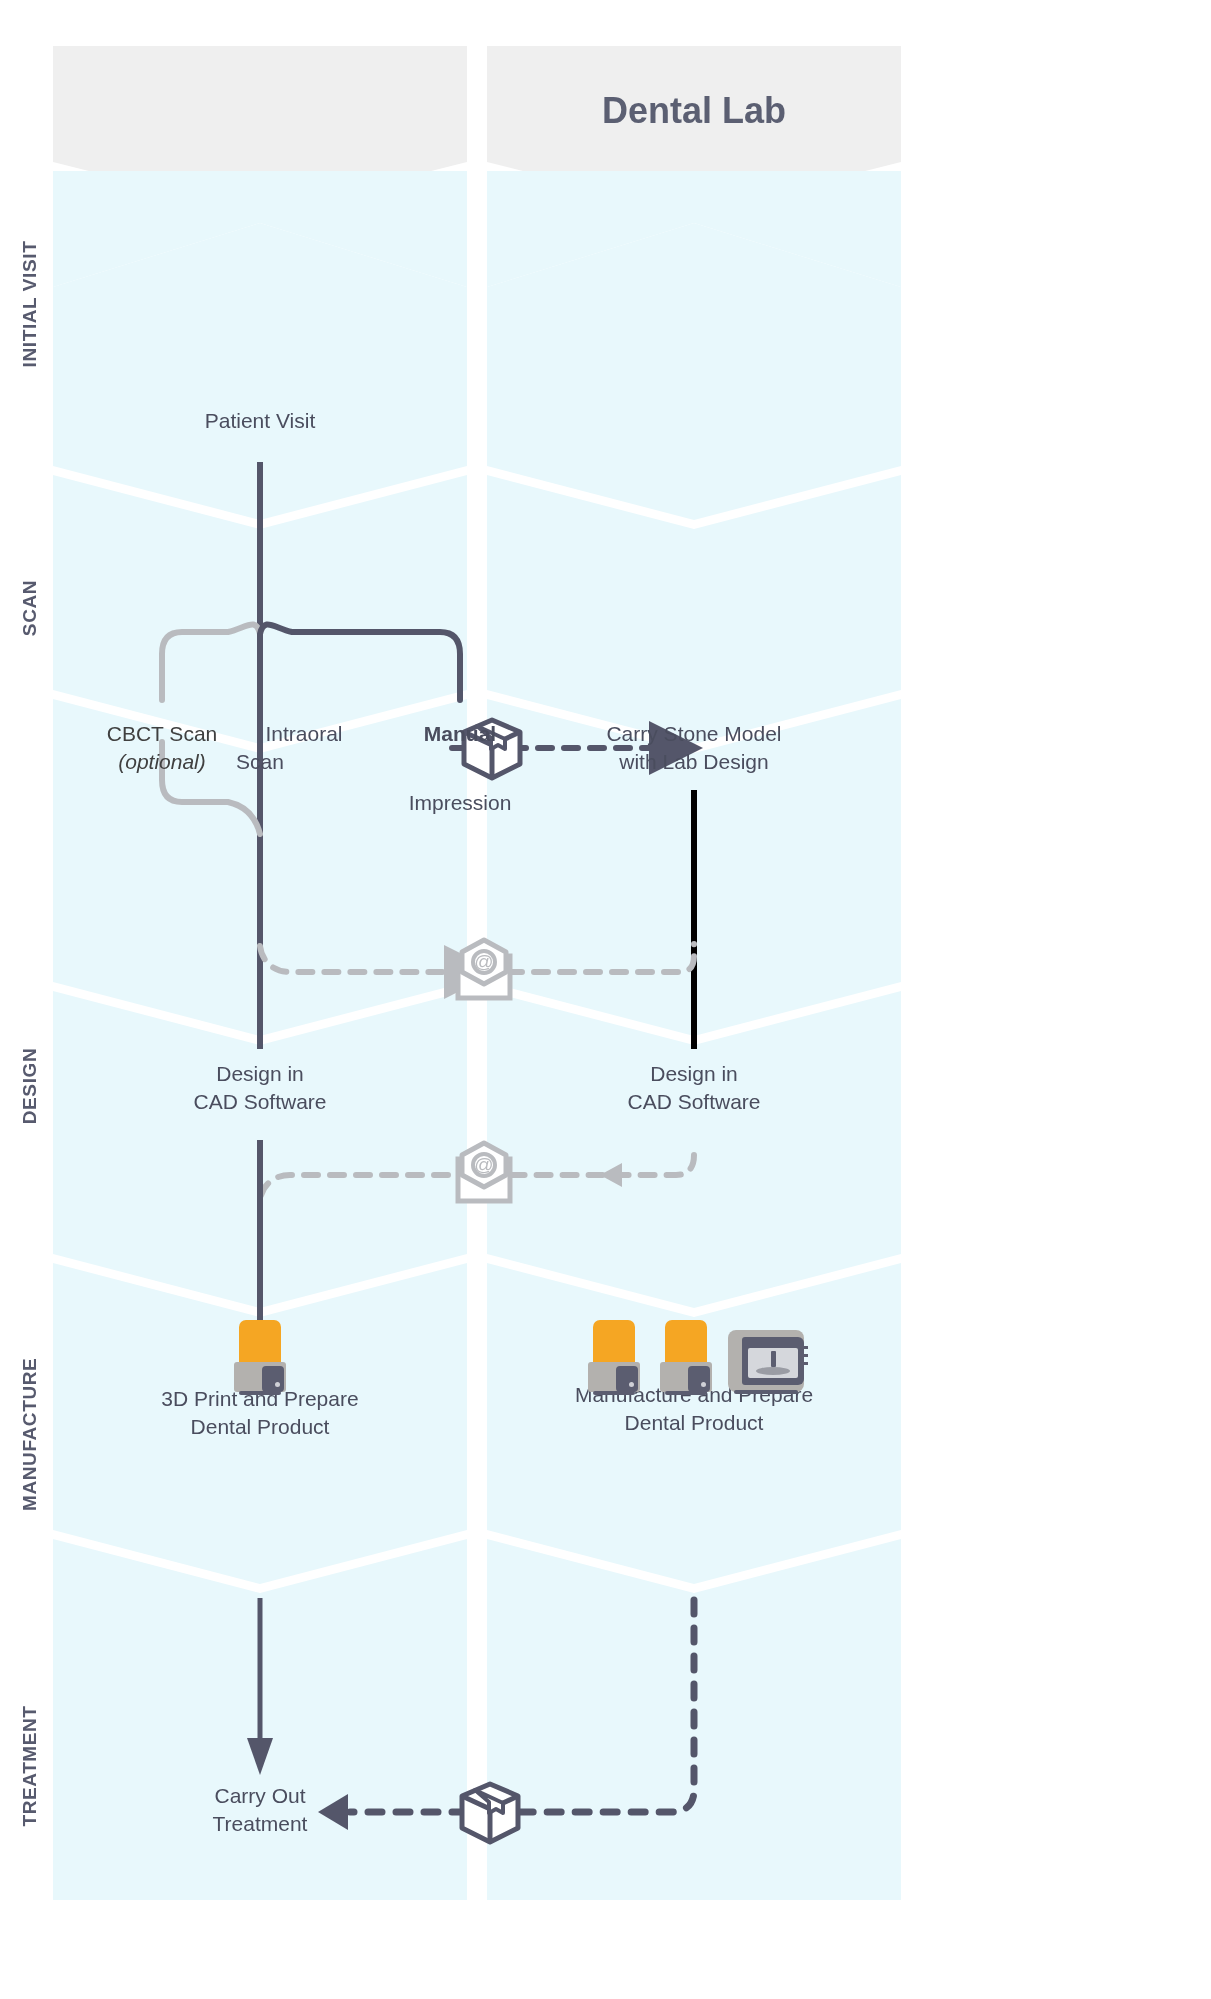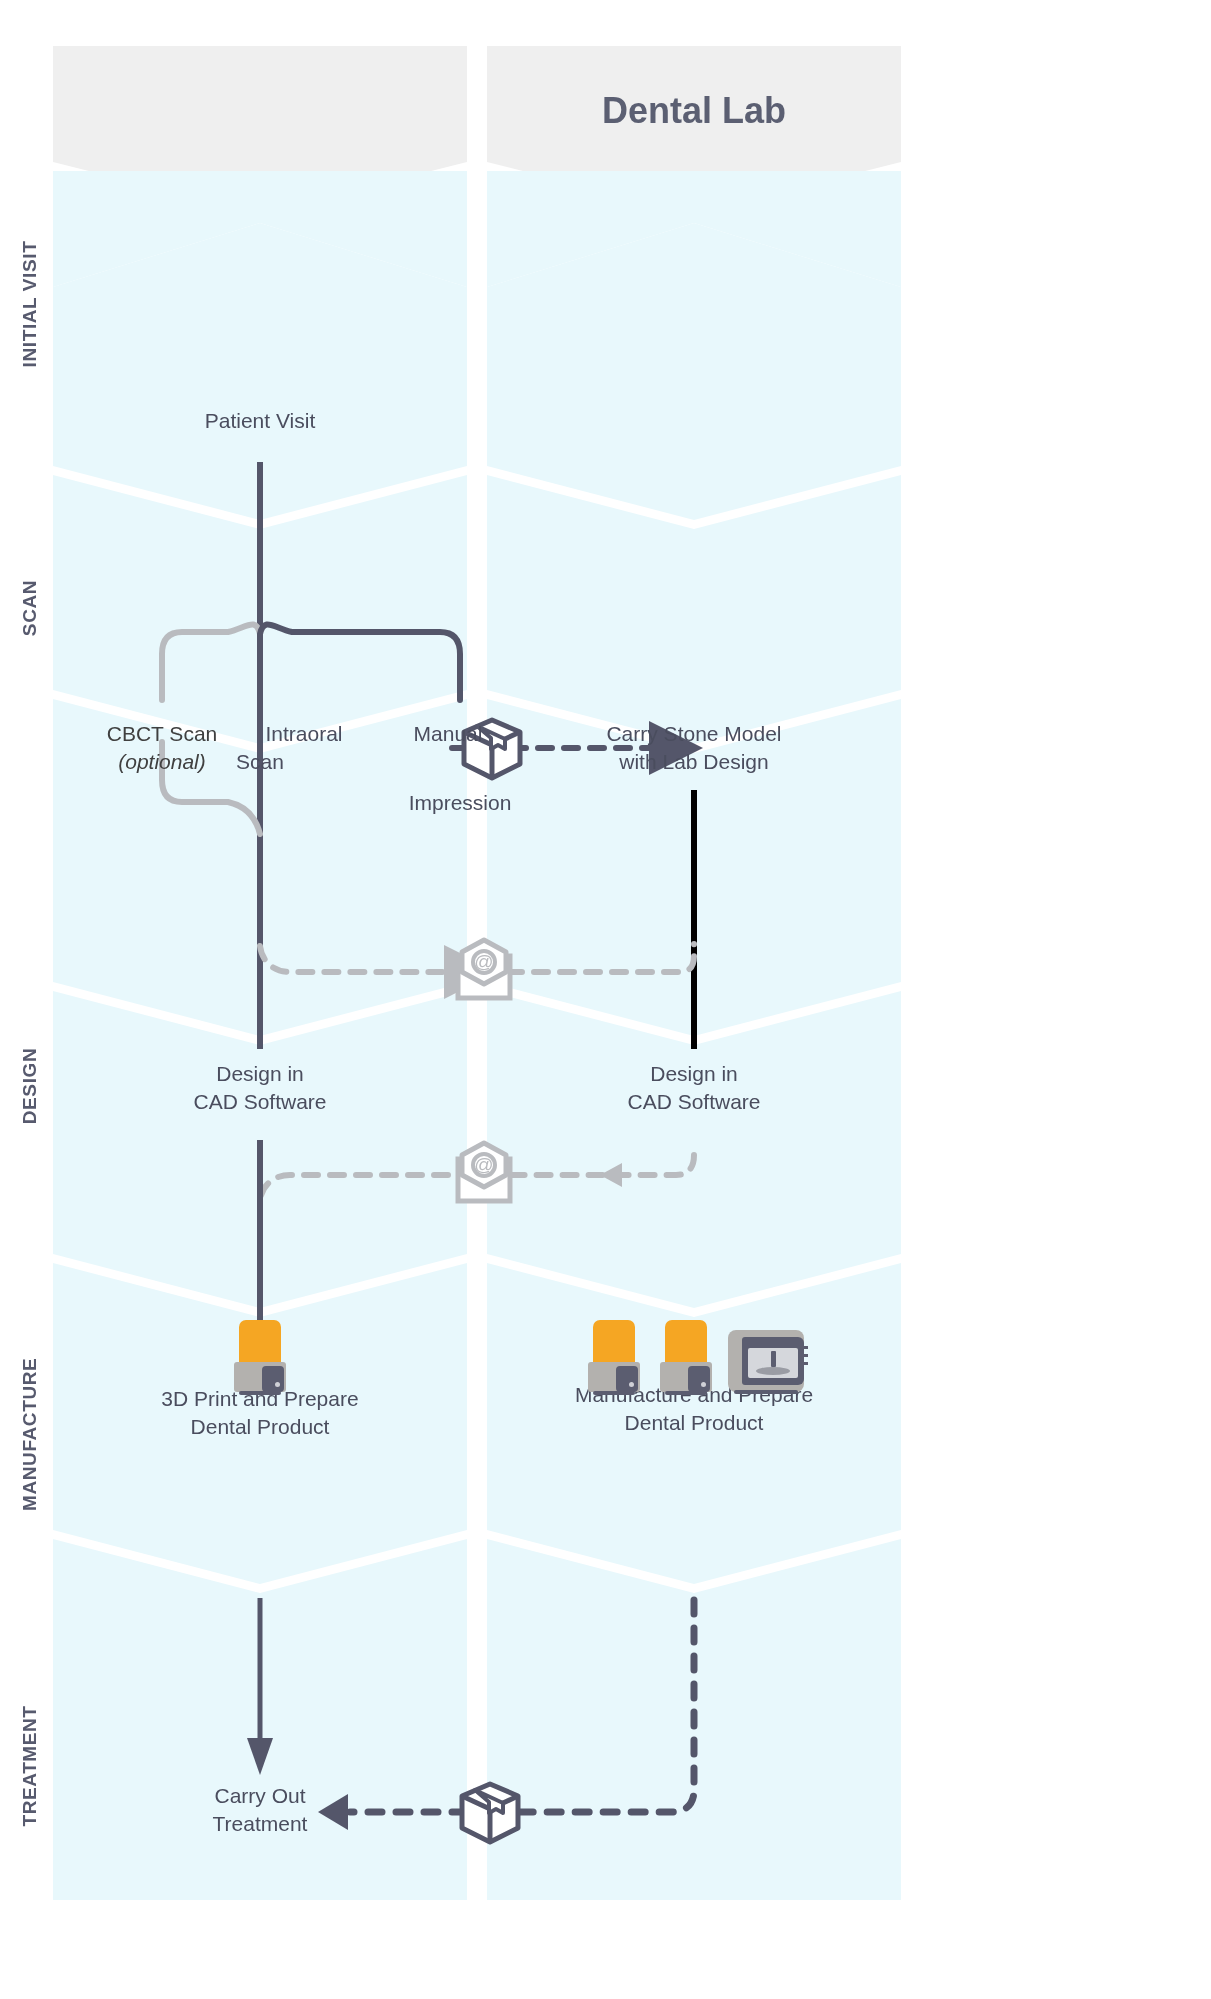--- a/index.html
+++ b/index.html
@@ -262,21 +262,21 @@
   <div class="phase-label" style="top:1755px; transform: translate(-45px,0) rotate(-90deg);">TREATMENT</div>
 
   <div class="node-text" style="left:130px; top:407px; width:260px;">Patient Visit</div>
 
   <div class="node-text muted" style="left:62px; top:720px; width:200px;">CBCT Scan</div>
   <div class="node-text muted" style="left:62px; top:748px; width:200px;font-style:italic;">(optional)</div>
 
   <div class="node-text" style="left:160px; top:720px; width:200px;margin-left:44px;">Intraoral</div>
   <div class="node-text" style="left:160px; top:748px; width:200px;">Scan</div>
 
-  <div class="node-text" style="left:348px; top:720px; width:200px;">Manual</div>
+  <div class="node-text" style="left:360px; top:720px; width:200px;font-weight:bold;">Manual</div>
   <div class="node-text" style="left:360px; top:748px; width:200px;margin-top:41px;">Impression</div>
 
   <div class="node-text" style="left:544px; top:720px; width:300px;">Carry Stone Model</div>
   <div class="node-text" style="left:544px; top:748px; width:300px;">with Lab Design</div>
 
   <div class="node-text" style="left:130px; top:1060px; width:260px;">Design in</div>
   <div class="node-text" style="left:130px; top:1088px; width:260px;">CAD Software</div>
 
   <div class="node-text" style="left:564px; top:1060px; width:260px;">Design in</div>
   <div class="node-text" style="left:564px; top:1088px; width:260px;">CAD Software</div>

